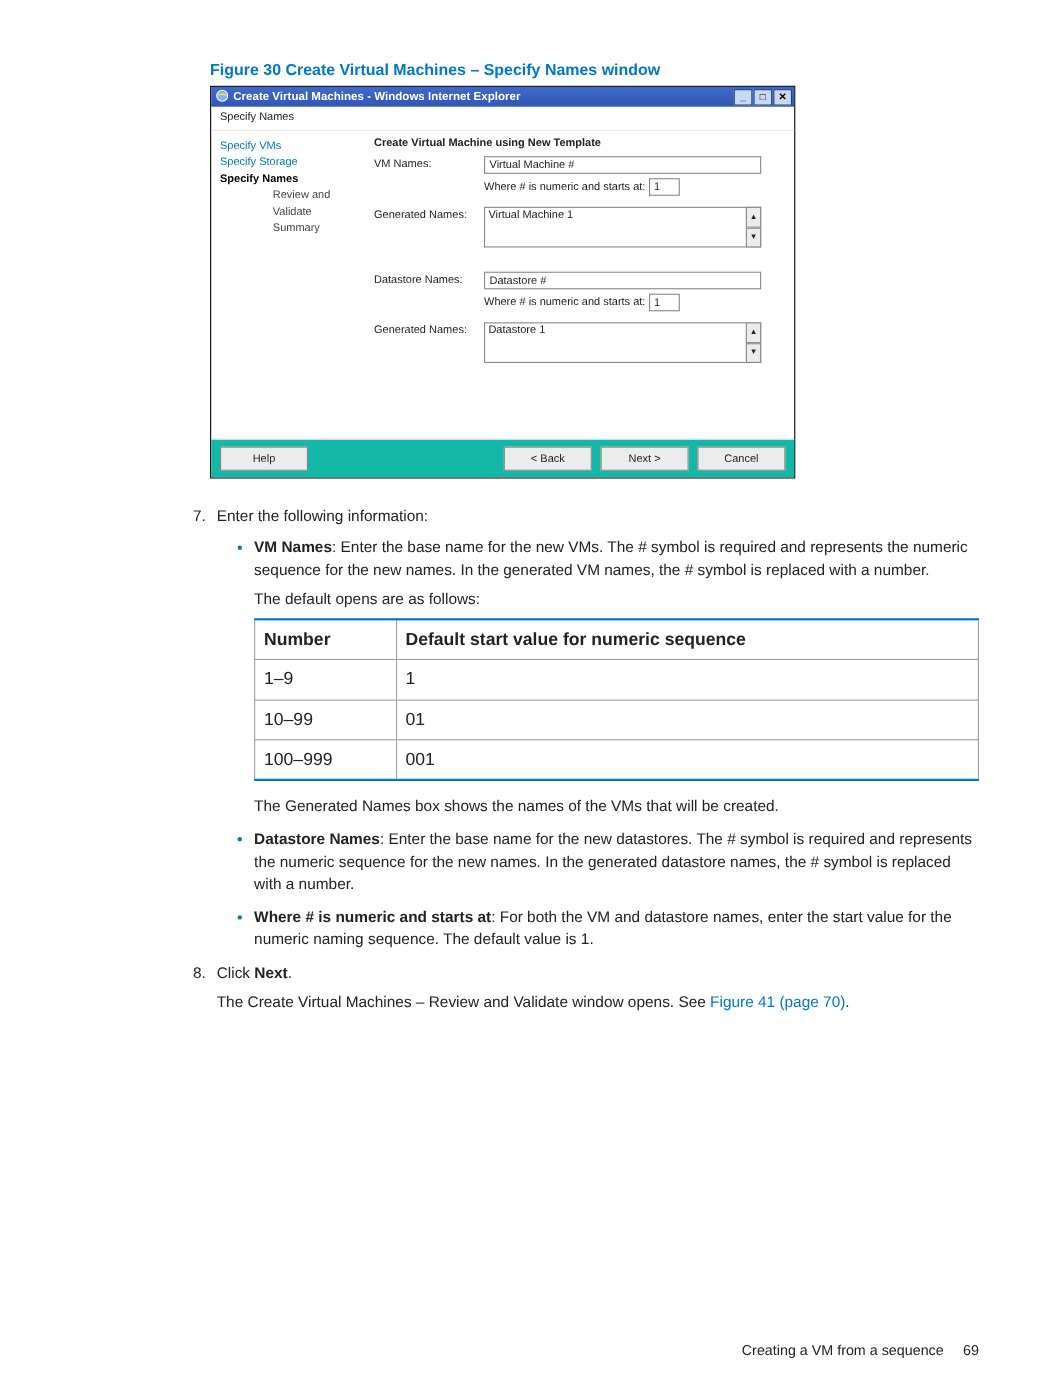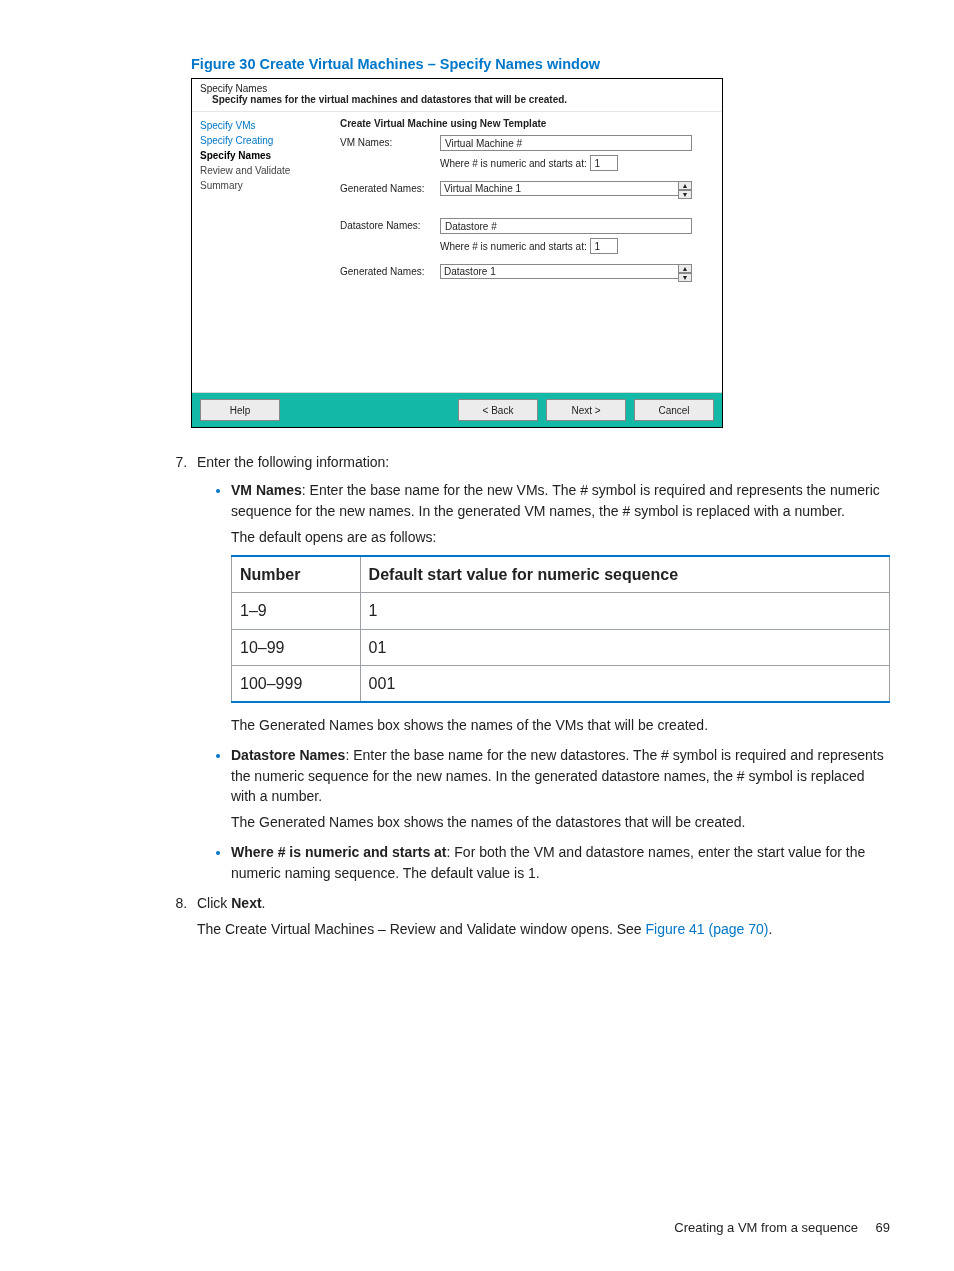--- a/index.html
+++ b/index.html
@@ -63,21 +63,21 @@
     min-height: 280px;
   }
   .ss-nav {
     width: 132px;
     padding: 6px 8px;
     font-size: 10px;
     line-height: 1.5;
   }
   .ss-nav .nav-link { color: #0077c8; }
   .ss-nav .nav-current { font-weight: bold; color: #000; }
-  .ss-nav .nav-plain { color: #444; }
+  .ss-nav .nav-plain { color: #444; margin-left: 48px; }
   .ss-main {
     flex: 1;
     padding: 6px 10px 6px 0;
     font-size: 10px;
   }
   .ss-main .sect-title { font-weight: bold; margin-bottom: 6px; }
   .ss-row { display: flex; align-items: flex-start; margin-bottom: 4px; }
   .ss-label { width: 100px; padding-top: 2px; }
   .ss-field { flex: 1; }
   .ss-input {
@@ -88,21 +88,21 @@
     font-size: 10px;
     display: flex;
     align-items: center;
     box-sizing: border-box;
   }
   .ss-input-wide { width: 252px; }
   .ss-input-small { width: 28px; display: inline-flex; }
   .ss-helper { font-size: 10px; margin: 4px 0 6px 0; }
   .ss-listbox {
     border: 1px solid #888;
-    height: 15px;
+    height: 37px;
     width: 252px;
     display: flex;
     align-items: flex-start;
     position: relative;
     box-sizing: border-box;
     padding: 1px 3px;
   }
   .ss-spinbtns {
     position: absolute; right: -1px; top: -1px; bottom: -1px;
     width: 14px; display: flex; flex-direction: column;
@@ -175,28 +175,40 @@
   .pagenum { margin-left: 14px; }
 </style>
 </head>
 <body>
 
 <div class="page">
 
   <div class="fig-title">Figure 30 Create Virtual Machines – Specify Names window</div>
 
   <div class="ss-window">
+    <div class="ss-titlebar">
+      <span class="ie-icon">
+        <svg width="12" height="12" viewBox="0 0 12 12">
+            <circle cx="6" cy="6" r="5" fill="#7fb4ff" stroke="#fff" stroke-width="1"></circle>
+            <path d="M2 6 Q6 3 10 6" stroke="#ffd24a" stroke-width="1.5" fill="none"></path>
+          </svg>
+      </span>
+      <span>Create Virtual Machines - Windows Internet Explorer</span>
+      <span class="ss-titlebar-spacer"></span>
+      <span class="ss-winbtn">_</span>
+      <span class="ss-winbtn">□</span>
+      <span class="ss-winbtn">✕</span>
+    </div>
     <div class="ss-header">
       <div class="h1">Specify Names</div>
-      <div class="h2">Specify names for the virtual machines and datastores that will be created.</div>
     </div>
     <div class="ss-body">
       <div class="ss-nav">
         <div class="nav-link">Specify VMs</div>
-        <div class="nav-link">Specify Creating</div>
+        <div class="nav-link">Specify Storage</div>
         <div class="nav-current">Specify Names</div>
         <div class="nav-plain">Review and Validate</div>
         <div class="nav-plain">Summary</div>
       </div>
       <div class="ss-main">
         <div class="sect-title">Create Virtual Machine using New Template</div>
 
         <div class="ss-row">
           <div class="ss-label">VM Names:</div>
           <div class="ss-field">
@@ -281,21 +293,20 @@
               <td>100–999</td>
               <td>001</td>
             </tr>
           </tbody>
             </table>
 
           <div class="para">The Generated Names box shows the names of the VMs that will be created.</div>
         </li>
         <li>
           <b>Datastore Names</b><span>: Enter the base name for the new datastores. The # symbol is required and represents the numeric sequence for the new names. In the generated datastore names, the # symbol is replaced with a number.</span>
-          <div class="para">The Generated Names box shows the names of the datastores that will be created.</div>
         </li>
         <li>
           <b>Where # is numeric and starts at</b><span>: For both the VM and datastore names, enter the start value for the numeric naming sequence. The default value is 1.</span>
         </li>
       </ul>
     </li>
     <li>
       <span>Click </span><b>Next</b><span>.</span>
       <div class="para">
         <span>The Create Virtual Machines – Review and Validate window opens. See </span><span class="link">Figure 41 (page 70)</span><span>.</span>

